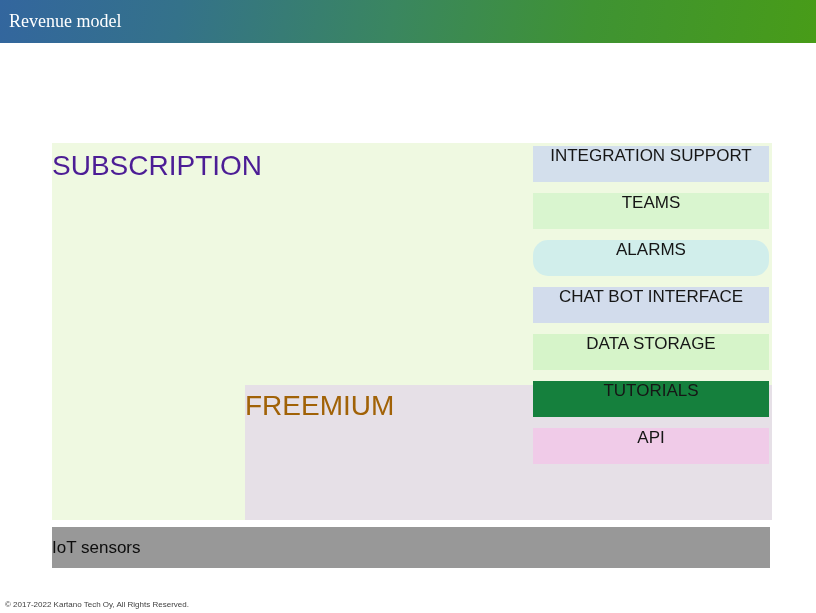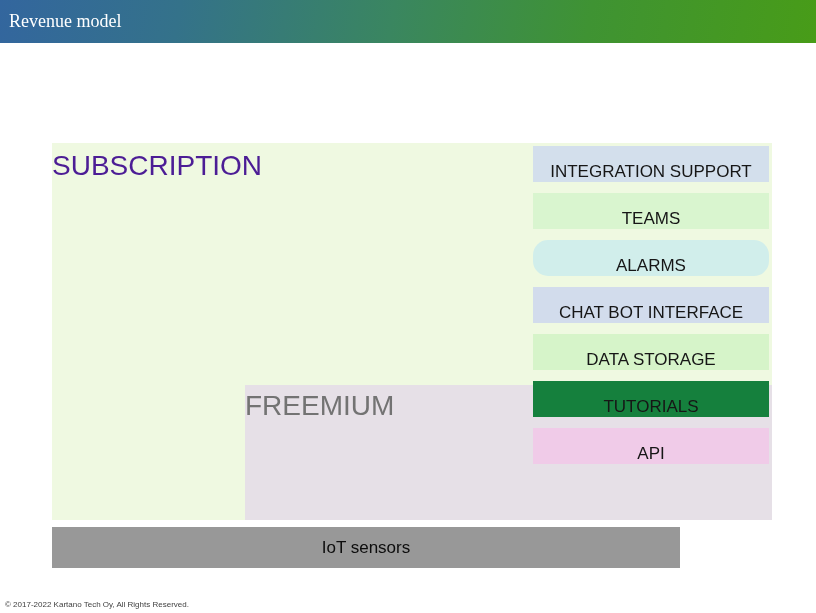--- a/index.html
+++ b/index.html
@@ -75,55 +75,54 @@
     height: 135px;
     background: #e6e0e7;
   }
   #freemium-label {
     position: absolute;
     left: 245px;
     top: 343px;
     width: 290px;
     font-size: 28px;
     line-height: 40px;
-    color: #737373;
+    color: #a16207;
     white-space: nowrap;
   }
 
   
   #feature-list {
     position: absolute;
     left: 533px;
     top: 103px;
     width: 236px;
   }
   .feature-chip {
     position: relative;
     height: 36px;
     margin-bottom: 11px;
     display: flex;
-    align-items: flex-end;
+    align-items: flex-start;
     justify-content: center;
     font-size: 17px;
     color: #161616;
     white-space: nowrap;
   }
   .feature-chip:last-child { margin-bottom: 16px; }
 
   
   #foundation-bar {
     position: absolute;
     left: 52px;
     top: 484px;
-    width: 628px;
+    width: 718px;
     height: 41px;
     background: #989898;
     display: flex;
     align-items: center;
-    justify-content: center;
     font-size: 17px;
     color: #0d0d0d;
   }
 
   
   #footer-copyright {
     position: absolute;
     left: 5px;
     top: 556px;
     font-size: 8px;

